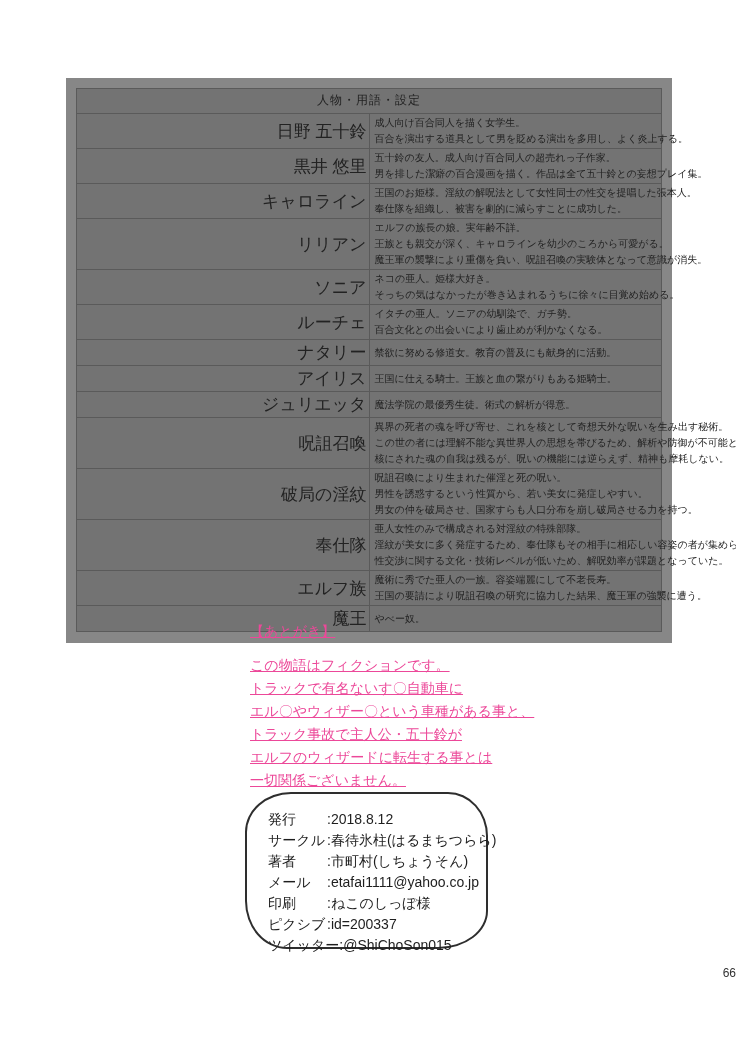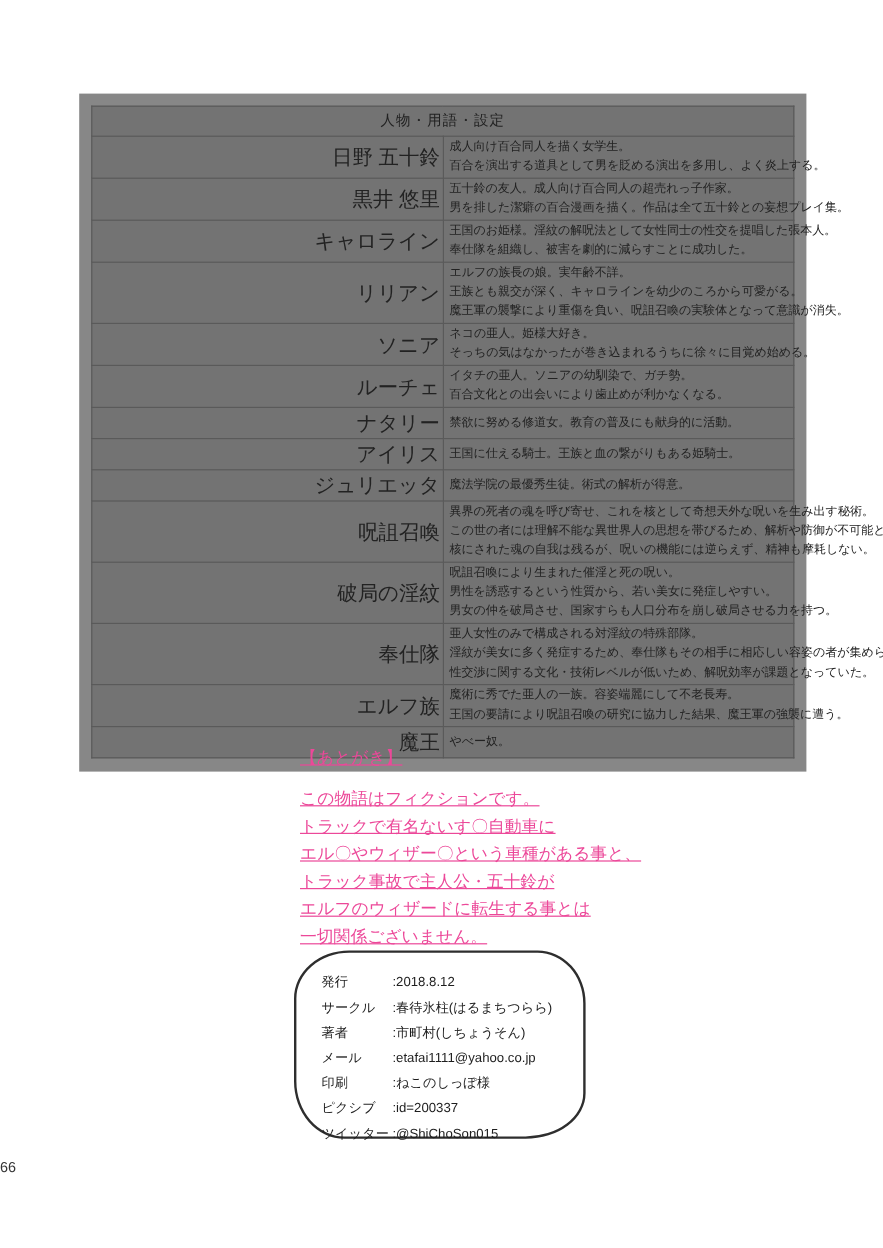--- a/index.html
+++ b/index.html
@@ -93,39 +93,39 @@
     width: 243px;
     height: 157px;
     box-sizing: border-box;
     border: 2px solid #2e2e2e;
     border-radius: 46px 40px 50px 42px / 40px 44px 38px 48px;
     padding: 15px 0 0 21px;
     background: #ffffff;
   }
   .colophon-row {
     display: flex;
-    font-size: 11px;
+    font-size: 14px;
     line-height: 21px;
     color: #1e1e1e;
     white-space: nowrap;
   }
   .colophon-label {
     min-width: 59px;
   }
   .colophon-value {
     flex: 1;
   }
 
   
   .page-number {
     position: absolute;
     left: 0;
     right: 0;
     top: 966px;
-    text-align: left;
+    text-align: right;
     font-size: 12px;
     color: #333333;
   }
 </style>
 </head>
 <body>
 
 <div class="page">
 
   <div class="table-frame">

